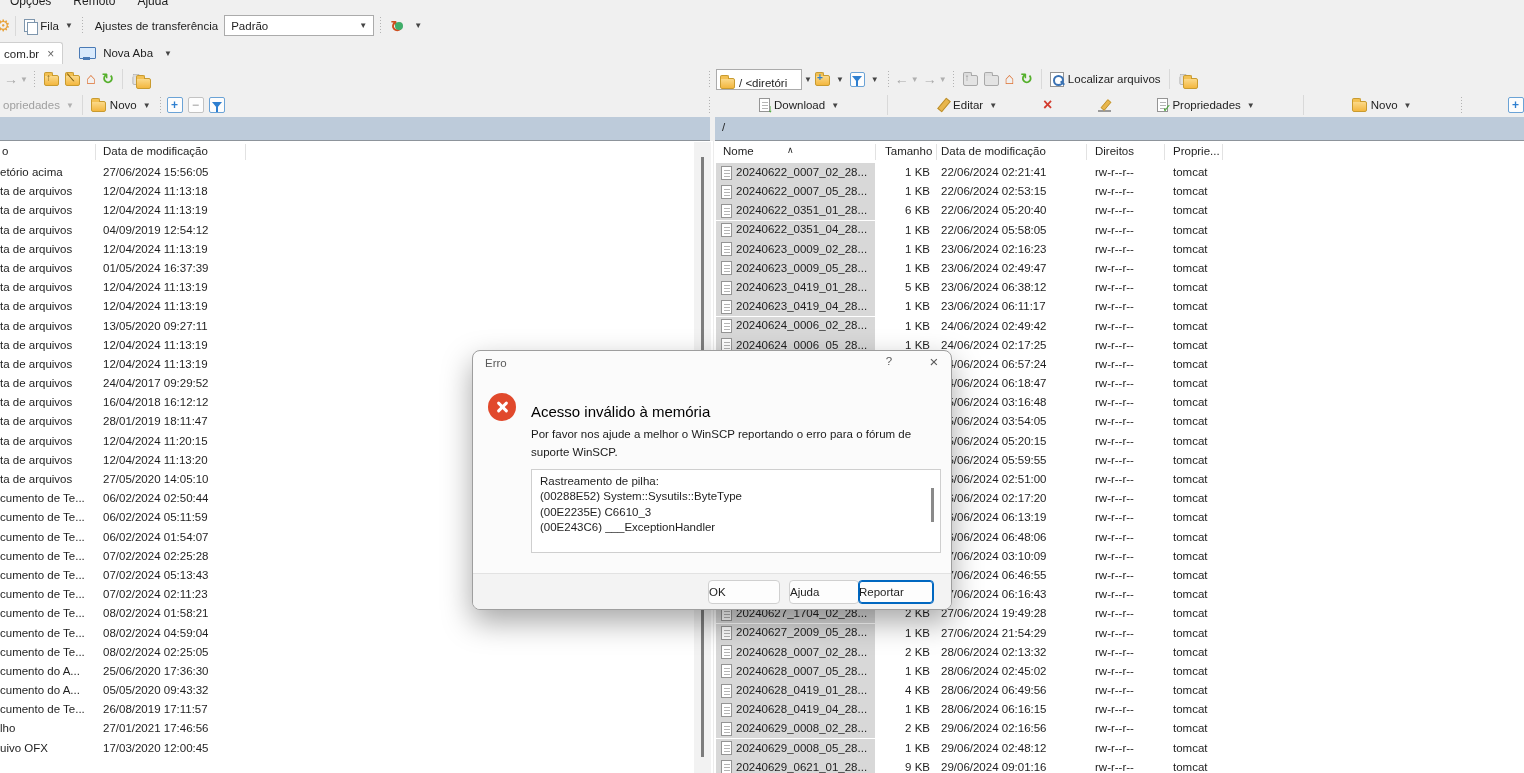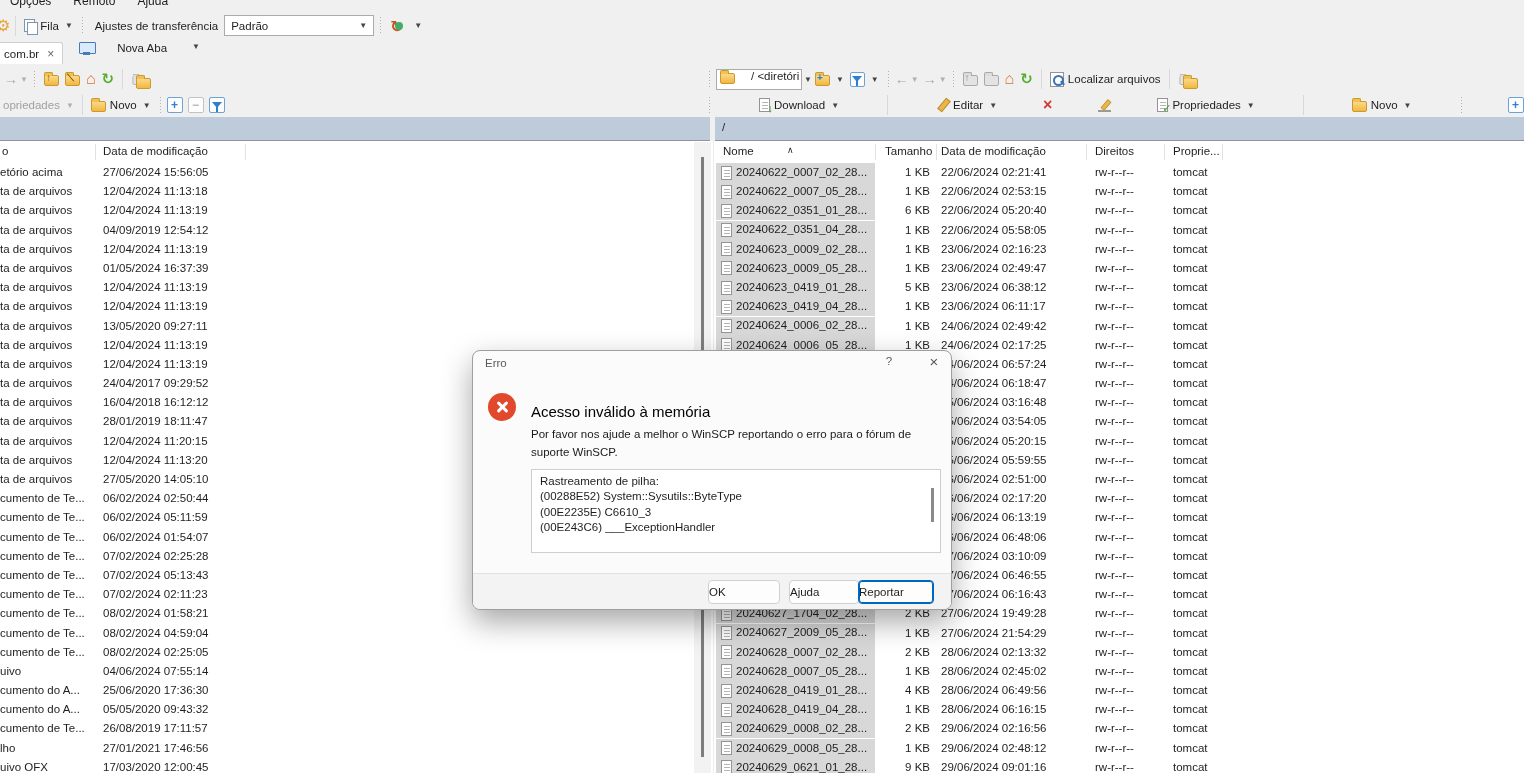--- a/index.html
+++ b/index.html
@@ -6,21 +6,21 @@
   html,body { width:1524px; height:773px; overflow:hidden; }
   body { font-family:"Liberation Sans","DejaVu Sans",sans-serif; font-size:11.5px; color:#1e1e1e; background:#fff; }
   .app { position:relative; width:1524px; height:773px; overflow:hidden; background:#fff; }
 
   
   .menubar { position:absolute; left:0; top:0; width:100%; height:10px; background:#f0f0f0; overflow:hidden; }
   .menubar-inner { display:flex; gap:22px; padding-left:10px; margin-top:-6px; font-size:12px; }
   .main-toolbar { position:absolute; left:0; top:10px; width:100%; height:31px; background:#f0f0f0; display:flex; align-items:center; }
   .tabbar { position:absolute; left:0; top:41px; width:100%; height:23px; background:#f0f0f0; display:flex; align-items:flex-end; }
   .tab-active { height:22px; background:#fff; border:1px solid #cfcfcf; border-left:none; border-bottom:none; border-radius:0 3px 0 0; display:flex; align-items:center; padding:0 8px 0 4px; gap:8px; }
-  .tab-plain { height:22px; display:flex; align-items:flex-start; padding:0 8px; gap:23px; margin-left:8px; }
+  .tab-plain { height:22px; display:flex; align-items:center; padding:0 8px; gap:9px; margin-left:8px; }
   .tab-close { color:#666; font-size:12px; line-height:1; cursor:default; }
   .ptoolbars { position:absolute; left:0; top:64px; width:100%; height:53px; background:#f0f0f0; }
   .trow { position:absolute; display:flex; align-items:center; height:26px; }
   .trow.l1 { left:4px; top:2px; }
   .trow.l2 { left:0px; top:28px; }
   .trow.r1 { left:703px; top:2px; }
   .trow.r2 { left:703px; top:28px;gap:40px; }
   .tbtn { display:flex; align-items:center; gap:4px; padding:2px 3px; border-radius:2px; }
   .tlabel { white-space:nowrap; }
   .dim-label { color:#a0a0a0; }
@@ -63,21 +63,21 @@
   .boxbtn.gray { border-color:#c3c3c3; color:#b5b5b5; }
   .funnel { width:0; height:0; border-left:5px solid transparent; border-right:5px solid transparent; border-top:6px solid #2e7fd0; position:relative; }
   .funnel::after { content:""; position:absolute; left:-1px; top:-2px; width:2px; height:6px; background:#2e7fd0; }
   .searchpage { position:relative; width:14px; height:15px; background:#fff; border:1px solid #949494; }
   .searchpage::before { content:""; position:absolute; left:2px; top:2px; width:7px; height:7px; border:2px solid #3a72b4; border-radius:50%; }
   .searchpage::after { content:""; position:absolute; left:9px; top:9px; width:5px; height:2px; background:#3a72b4; transform:rotate(45deg); }
   .monitor { position:relative; width:15px; height:13px; }
   .monitor::before { content:""; position:absolute; left:0; top:0; width:15px; height:10px; background:#d9eafc; border:1px solid #4a7ab5; border-radius:1px; }
   .monitor::after { content:""; position:absolute; left:4px; top:10px; width:7px; height:3px; background:#4a7ab5; }
   .combo { display:flex; align-items:center; justify-content:space-between; width:150px; height:21px; background:#fff; border:1px solid #ababab; padding:0 6px; }
-  .combo-path { width:86px; height:21px; background:#fff; border:1px solid #ababab; display:flex; align-items:flex-start; gap:16px; padding:0 3px; overflow:hidden; white-space:nowrap; }
+  .combo-path { width:86px; height:21px; background:#fff; border:1px solid #ababab; display:flex; align-items:flex-end; gap:4px; padding:0 3px; overflow:hidden; white-space:nowrap; }
 
   
   .pathband { position:absolute; left:0; top:117px; width:100%; height:24px; background:#bdcbda; border-bottom:1px solid #8d949b; }
   .pathband .ptext { position:absolute; left:722px; top:4px; }
   .band-gap { position:absolute; left:710px; top:117px; width:5px; height:24px; background:#f0f0f0; }
   .hdr { position:absolute; top:141px; height:22px; background:#fff; }
   .hdr span { position:absolute; top:4px; white-space:nowrap; color:#1e1e1e; }
   .hdr .hdiv { position:absolute; top:3px; width:1px; height:16px; background:#e2e2e2; }
   .hdr-left { left:0; width:694px; }
   .hdr-right { left:715px; width:809px; }
@@ -465,24 +465,20 @@
       <div class="lrow">
         <span class="ltype">cumento de Te...</span>
         <span class="ldate">08/02/2024 04:59:04</span>
       </div>
 
       <div class="lrow">
         <span class="ltype">cumento de Te...</span>
         <span class="ldate">08/02/2024 02:25:05</span>
       </div>
 
-      <div class="lrow">
-        <span class="ltype">uivo</span>
-        <span class="ldate">04/06/2024 07:55:14</span>
-      </div>
 
       <div class="lrow">
         <span class="ltype">cumento do A...</span>
         <span class="ldate">25/06/2020 17:36:30</span>
       </div>
 
       <div class="lrow">
         <span class="ltype">cumento do A...</span>
         <span class="ldate">05/05/2020 09:43:32</span>
       </div>

